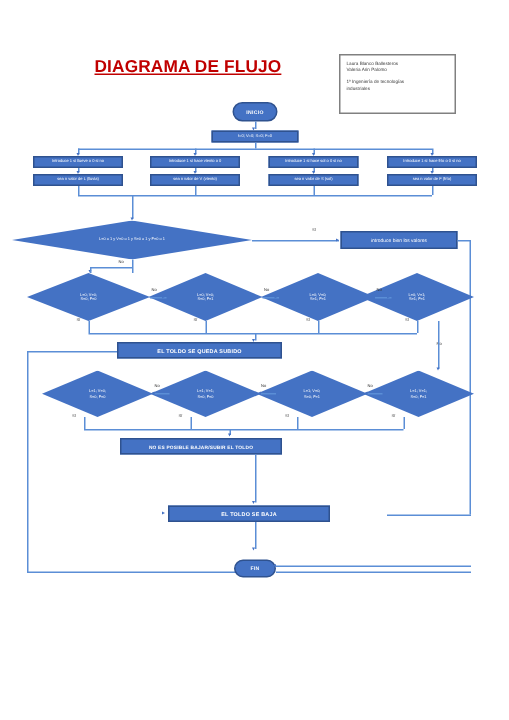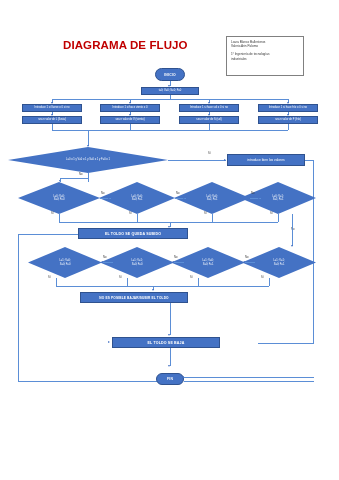--- a/index.html
+++ b/index.html
@@ -4,21 +4,21 @@
 <style>
   html,body{margin:0;padding:0;background:#ffffff;}
   body{width:339px;height:480px;position:relative;overflow:hidden;
        font-family:"Liberation Sans",sans-serif;color:#000;}
 
   .slide{position:absolute;left:0;top:0;width:339px;height:480px;background:#fff;}
 
   
   .title{position:absolute;left:63px;top:39px;width:140px;
          font-size:11.5px;font-weight:bold;color:#c00000;
-         letter-spacing:.1px;white-space:nowrap;}
+         text-decoration:underline;letter-spacing:.1px;white-space:nowrap;}
 
   
   .authors{position:absolute;left:226px;top:36px;width:78px;height:40px;
            border:0.7px solid #808080;background:#fff;
            padding:3px 4px;box-sizing:border-box;
            font-size:3.1px;line-height:1.45;color:#3a3a3a;}
   .authors div{white-space:nowrap;}
   .authors .gap{height:3.2px;}
 
   

